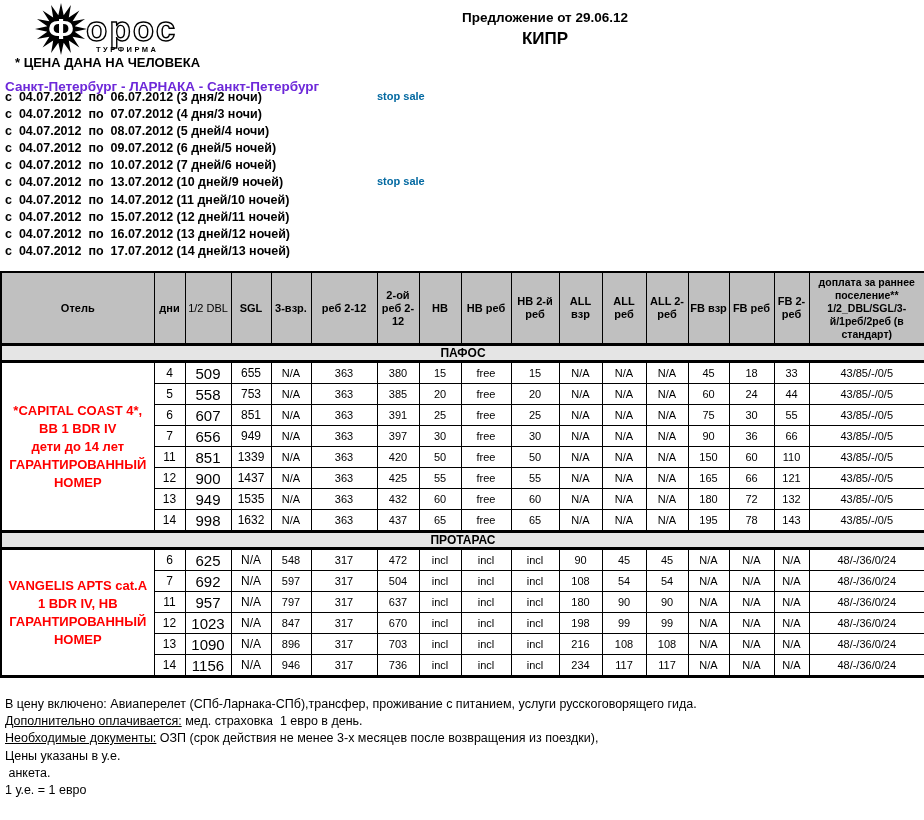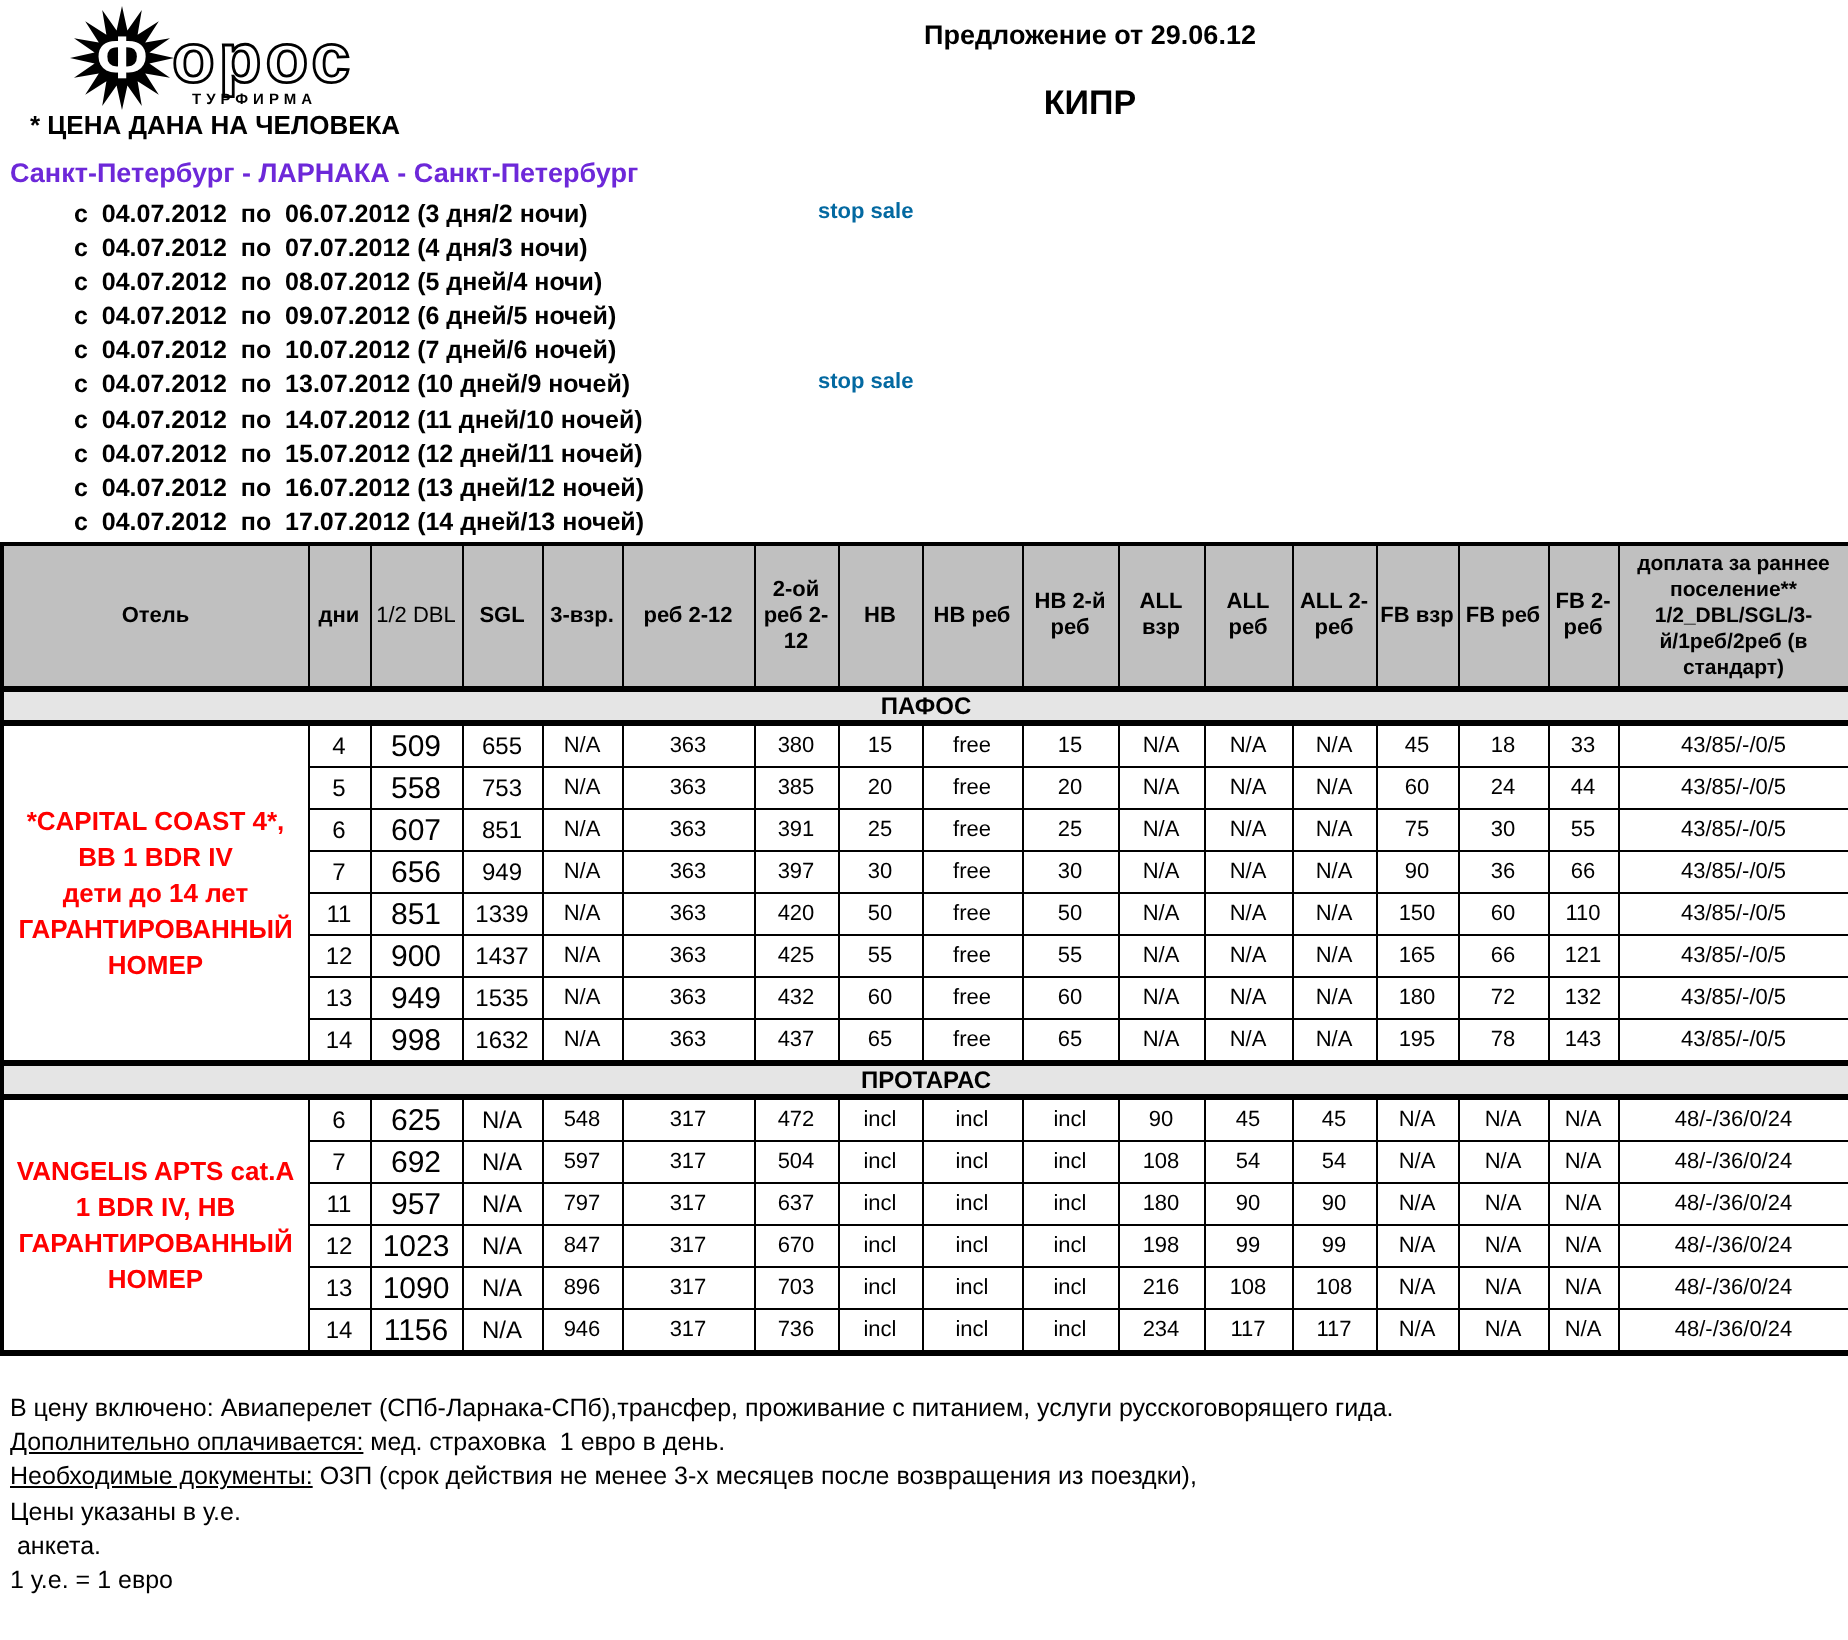--- a/index.html
+++ b/index.html
@@ -5,26 +5,26 @@
   html,body{margin:0;padding:0;background:#fff;}
   body{font-family:"Liberation Sans","DejaVu Sans",sans-serif;color:#000;}
   .page{position:relative;width:924px;height:820px;background:#fff;overflow:hidden;}
 
   
   .logo{position:absolute;left:34px;top:2px;}
 
   
   .offer-head{position:absolute;left:420px;top:10px;width:250px;text-align:center;}
   .offer-line{font-size:13.5px;font-weight:bold;}
-  .destination{font-size:17px;font-weight:bold;margin-top:17px;}
+  .destination{font-size:17px;font-weight:bold;margin-top:4px;}
   .price-note{position:absolute;left:15px;top:55px;font-size:13px;font-weight:bold;}
   .route{position:absolute;left:5px;top:79px;font-size:13.5px;font-weight:bold;color:#6d28d9;}
 
   
-  .dates{position:absolute;left:5px;top:100px;margin-left:32px;}
+  .dates{position:absolute;left:5px;top:90px;}
   .date-row{position:relative;height:17.1px;font-size:12.5px;font-weight:bold;white-space:pre;}
   .stop-sale{position:absolute;left:372px;top:0;color:#0369a1;font-weight:bold;font-size:11px;}
 
   
   table.price{position:absolute;left:0;top:271px;width:924px;border-collapse:collapse;table-layout:fixed;
     border:2px solid #000;border-bottom:3px solid #000;}
   table.price th,table.price td{border:1px solid #000;text-align:center;vertical-align:middle;
     padding:0 1px;overflow:hidden;}
   thead th{background:#C0C0C0;font-size:11px;font-weight:bold;height:70px;
     border-top:2px solid #000;border-bottom:3px solid #000;line-height:13px;}

